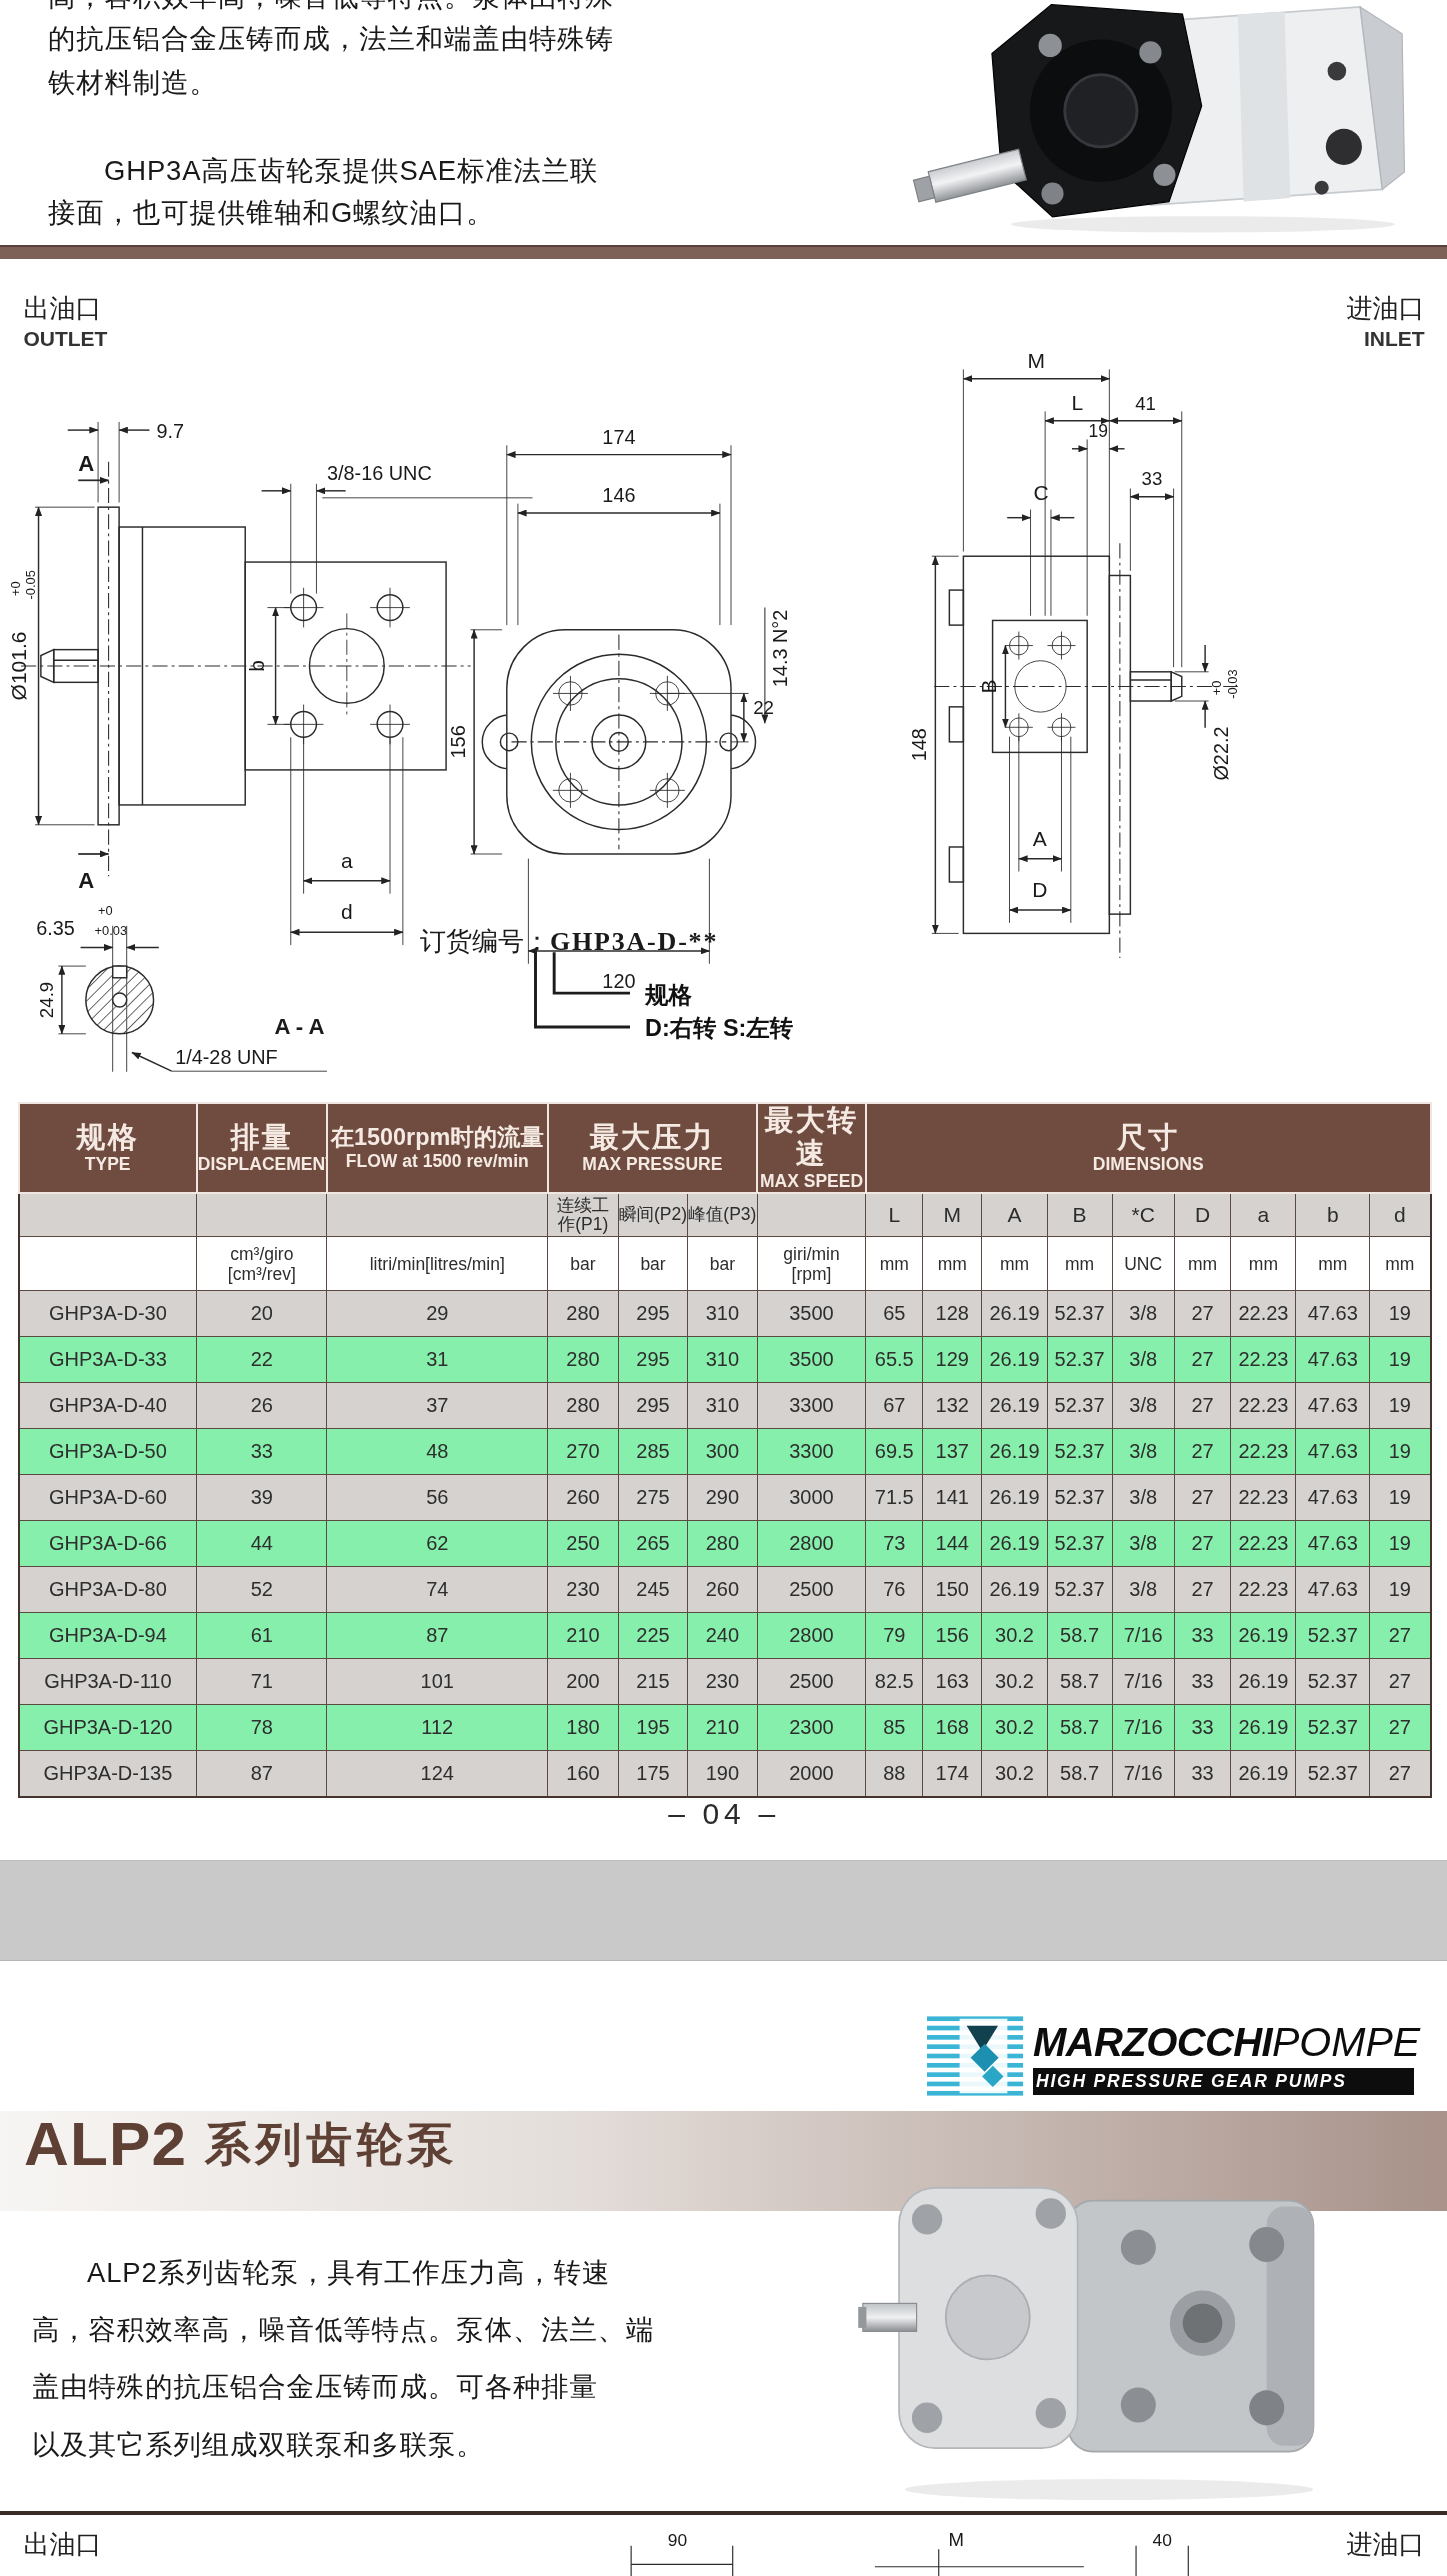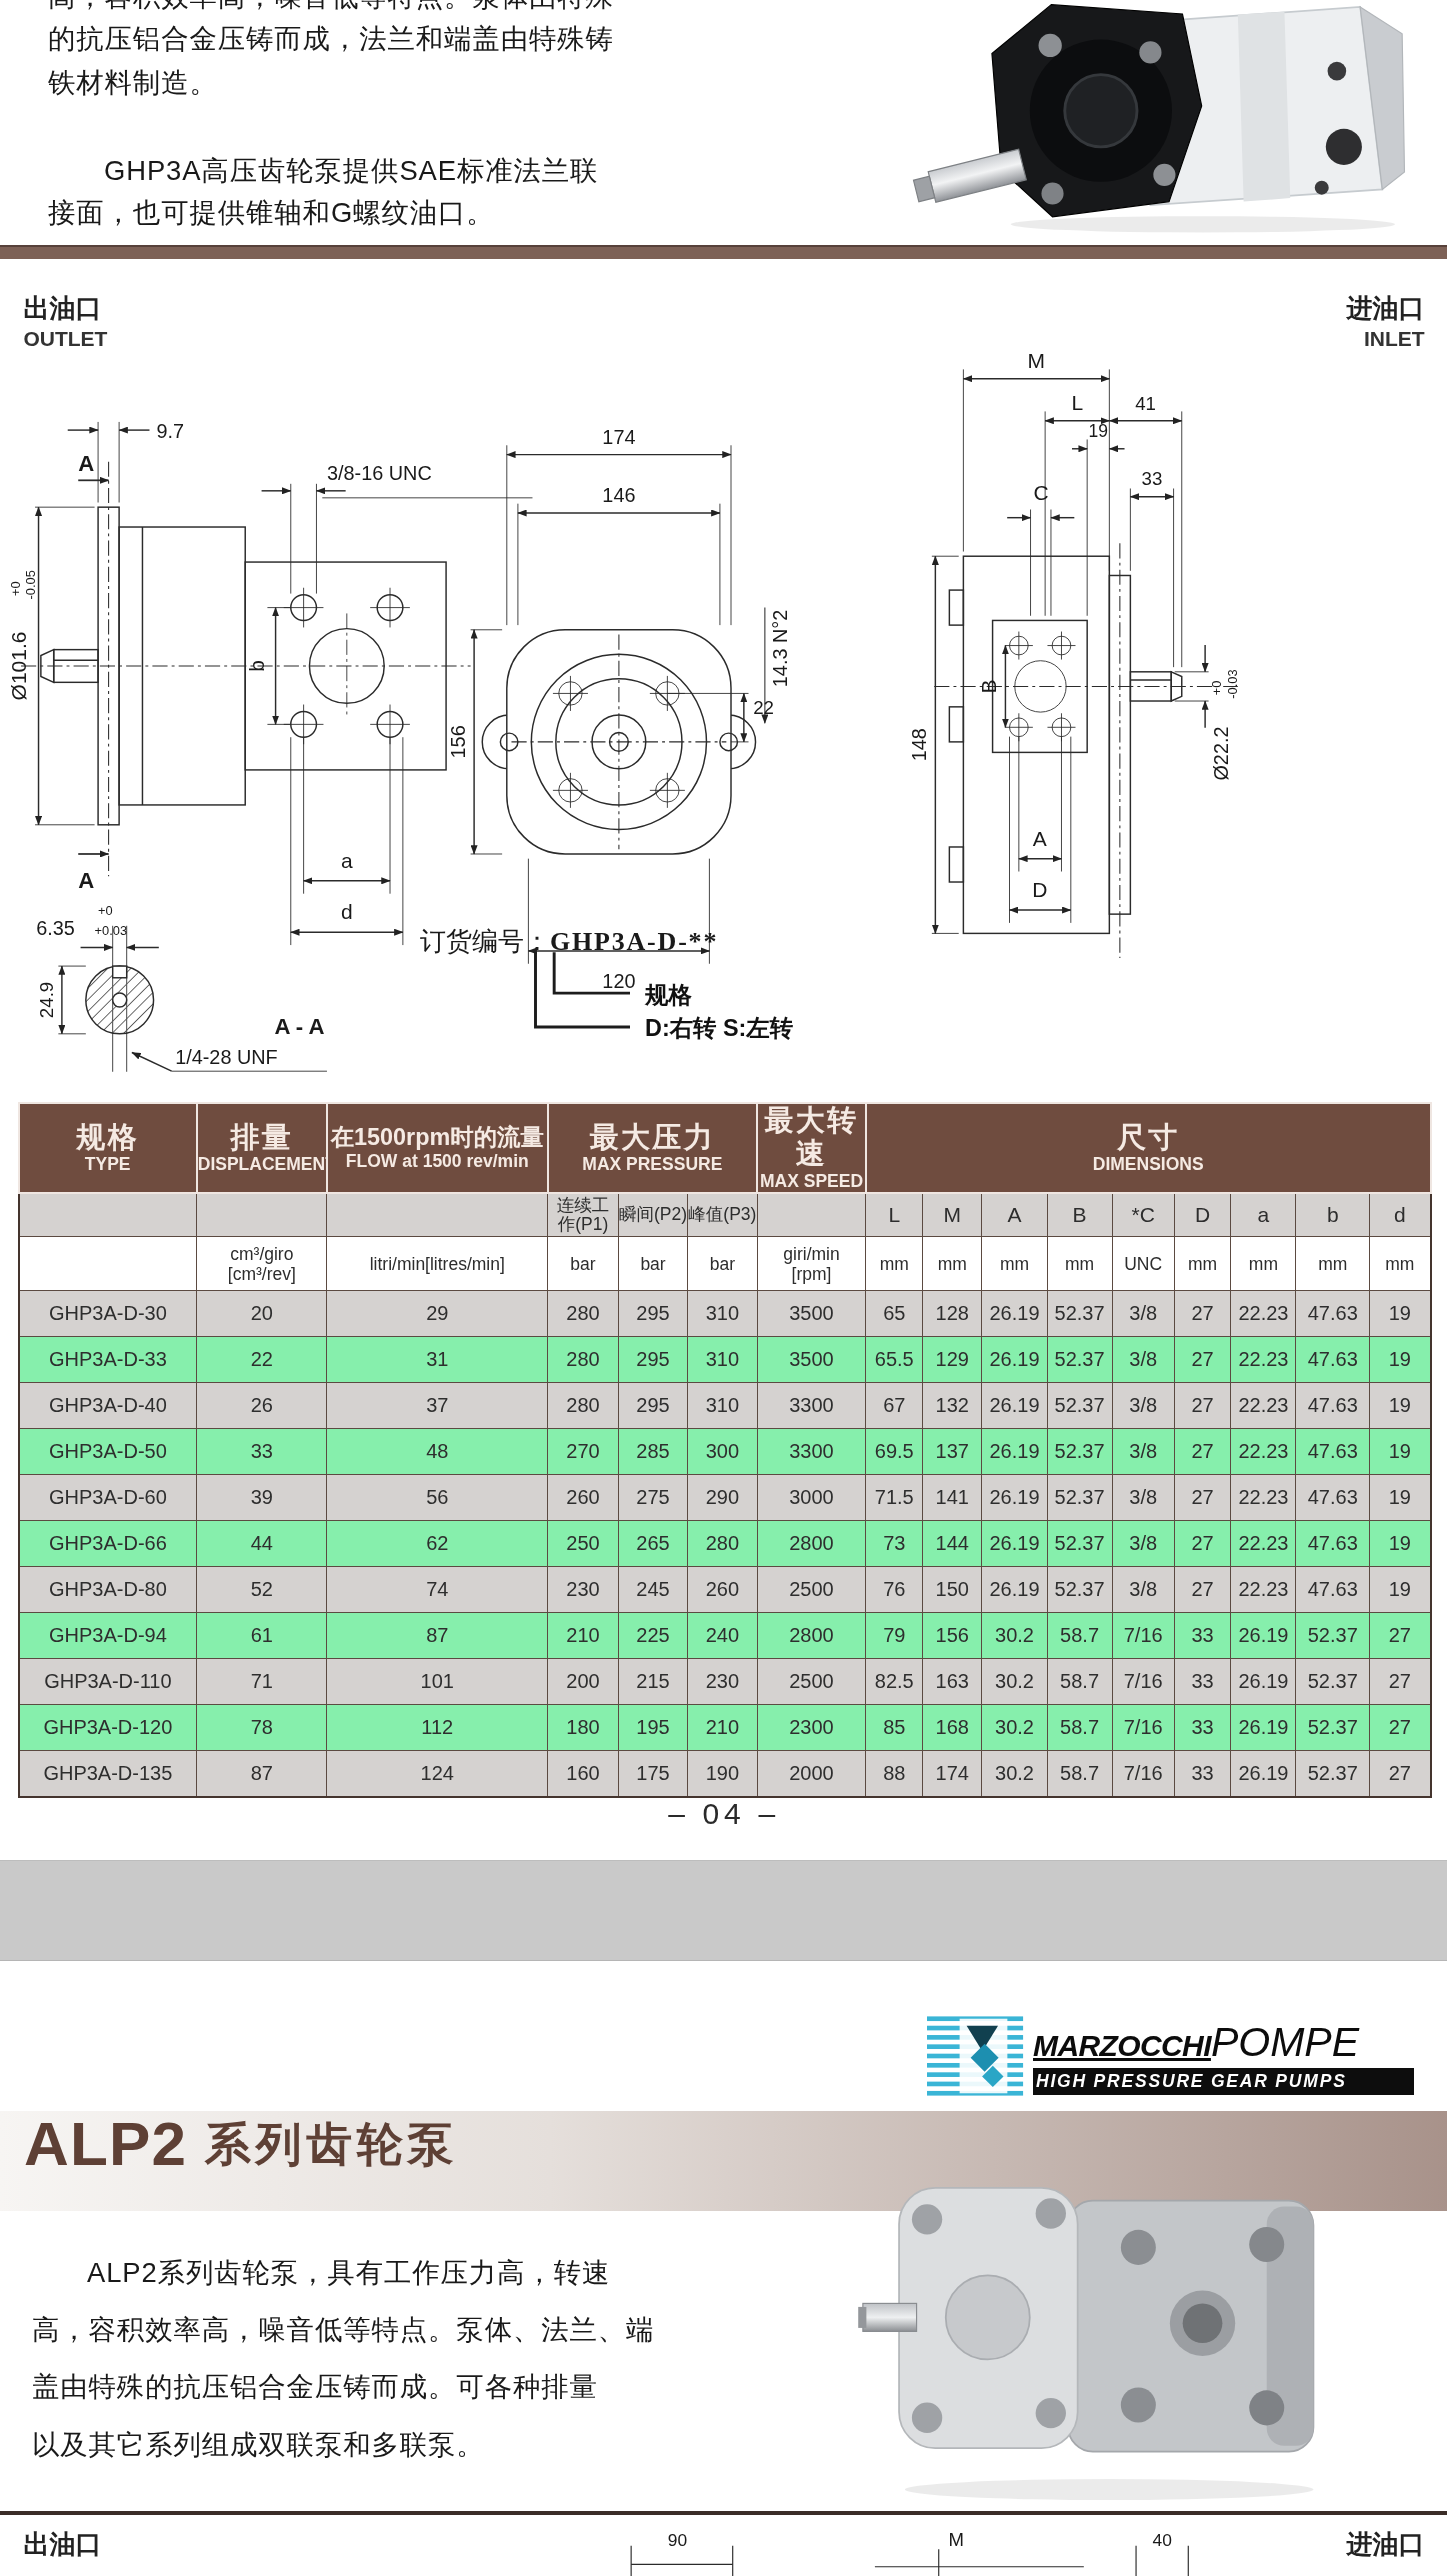--- a/index.html
+++ b/index.html
@@ -7,21 +7,21 @@
         font-family:"Liberation Sans","DejaVu Sans",sans-serif;color:#1c1c1c;}
   .abs{position:absolute;}
   
   .intro-line{position:absolute;left:48px;width:829px;font-size:27.4px;font-weight:500;
               letter-spacing:0.9px;color:#191919;white-space:nowrap;}
   .clipwrap{position:absolute;left:48px;top:0;width:829px;height:16.3px;overflow:hidden;}
   .clipwrap .intro-line{position:relative;left:0;top:-21px;}
   
   .divider{position:absolute;left:0;width:1448px;height:11.7px;background:#7d6156;border-top:2.9px solid #57413a;}
   
-  .port-label-cn{font-size:26px;font-weight:700;color:#222;}
+  .port-label-cn{font-size:26px;font-weight:400;color:#222;}
   .port-label-en{font-size:21px;font-weight:700;color:#333;margin-top:1.2px;}
   
   .order-line{position:absolute;left:420px;top:924px;font-size:26px;color:#1a1a1a;}
   .order-code{font-family:"Liberation Serif","DejaVu Serif",serif;letter-spacing:1.8px;font-weight:600;}
   .order-tag{position:absolute;font-size:23.4px;font-weight:600;color:#111;white-space:nowrap;}
   
   table.spec{position:absolute;left:17.5px;top:1102px;width:1414px;border-collapse:collapse;
              table-layout:fixed;border:2.9px solid #44342d;}
   table.spec td,table.spec th{border:1.5px solid #5b4a41;text-align:center;vertical-align:middle;
              padding:0;overflow:hidden;}
@@ -40,21 +40,21 @@
   tbody.data td{font-size:20px;color:#2e2e2e;}
   
   .pagenum{position:absolute;left:0;top:1797px;width:1448px;text-align:center;
            font-size:30px;font-weight:400;letter-spacing:4.7px;color:#2a2a2a;}
   
   .grayband{position:absolute;left:0;top:1860px;width:1448px;height:99px;background:#c9c9c9;
             border-top:1.8px solid #bdbdbd;border-bottom:1.8px solid #b5b5b5;}
   
   .logo{position:absolute;left:927px;top:2015px;width:487px;height:93px;}
   .logo-text{position:absolute;left:106px;top:3.5px;white-space:nowrap;font-style:italic;color:#0c0c0c;}
-  .logo-bold{font-size:30px;font-weight:900;letter-spacing:-0.6px;text-decoration:underline;}
+  .logo-bold{font-size:40px;font-weight:900;letter-spacing:-0.6px;}
   .logo-light{font-size:41px;font-weight:400;letter-spacing:0px;}
   .logo-bar{position:absolute;left:106px;top:53px;width:381px;height:27.4px;background:#0d0d0d;}
   .logo-bar span{display:block;color:#fff;font-style:italic;font-weight:700;font-size:17.5px;
                  letter-spacing:1.8px;line-height:27.4px;padding-left:3px;white-space:nowrap;}
   
   .titleband{position:absolute;left:0;top:2111px;width:1448px;height:100px;
              background:linear-gradient(90deg,#f7f5f3 0%,#e5dfdb 38%,#a8928a 100%);}
   .titleband .inner{padding-left:24px;line-height:64px;white-space:nowrap;}
   .t-series{font-size:62px;font-weight:800;color:#5E4035;letter-spacing:1.2px;vertical-align:middle;}
   .t-suffix{font-size:46px;font-weight:700;color:#5E4035;letter-spacing:4.7px;margin-left:17.5px;vertical-align:middle;}

